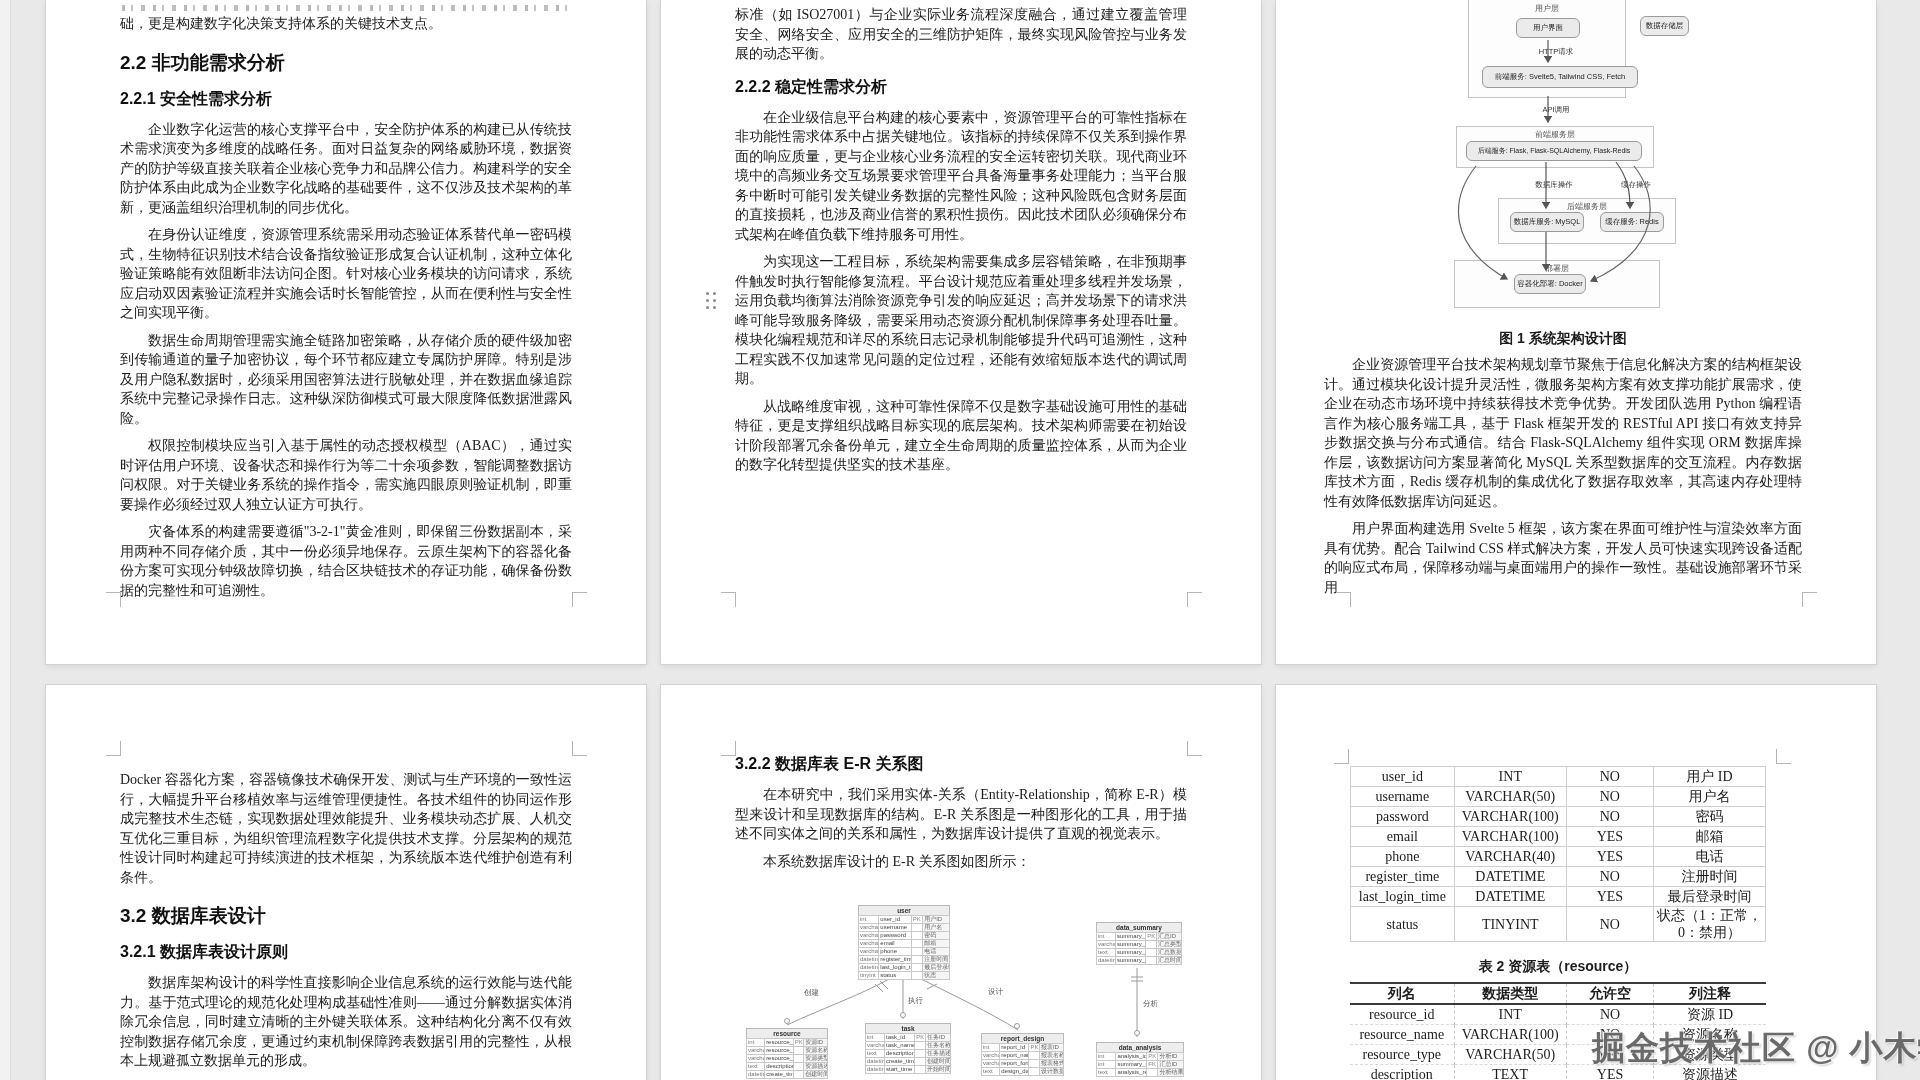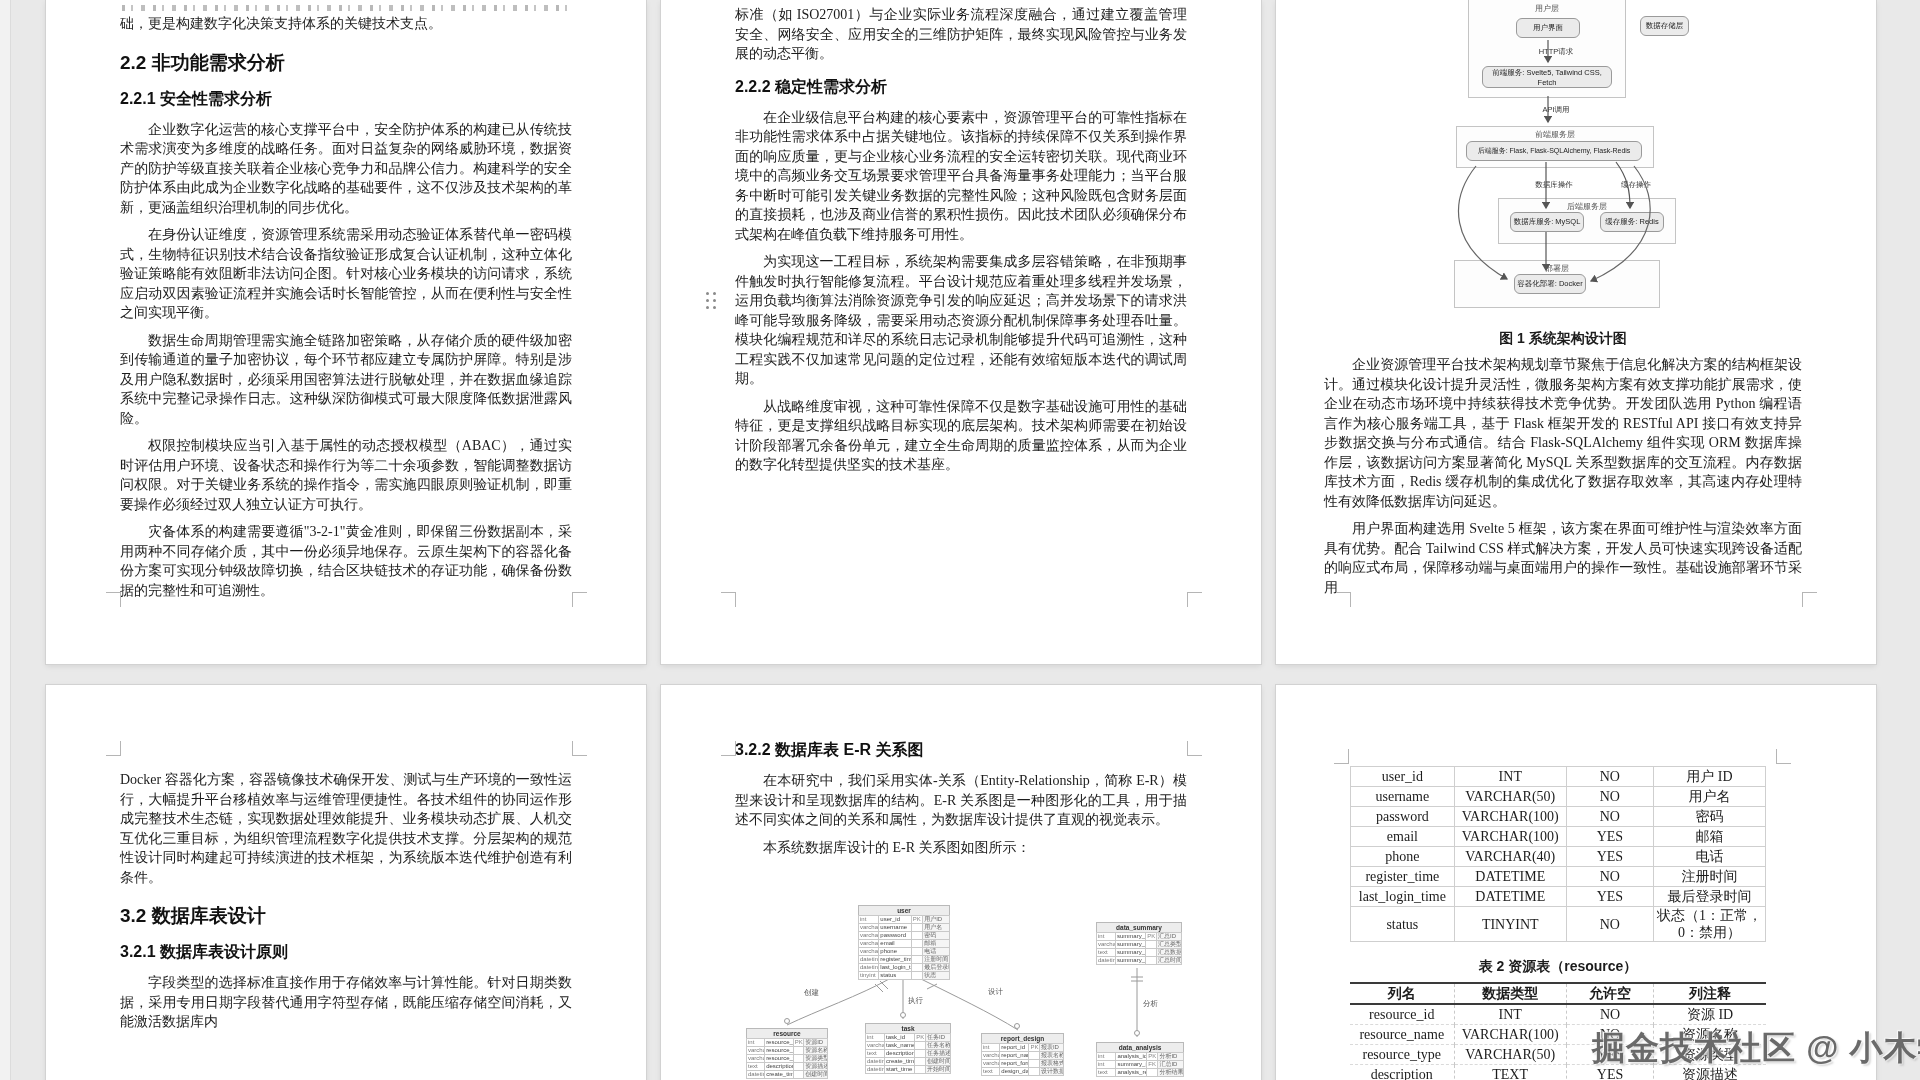--- a/index.html
+++ b/index.html
@@ -99,21 +99,21 @@
   </div>
 
   <div class="page row1 pg3">
     <div class="arch">
 
       <div class="box" style="left:192px;top:-12px;width:156px;height:108px;">
         <div class="lbl" style="top:14px;">用户层</div>
       </div>
       <div class="node" style="left:240px;top:18px;width:64px;height:20px;">用户界面</div>
       <div class="node" style="left:364px;top:16px;width:49px;height:20px;">数据存储层</div>
-      <div class="node" style="left:206px;top:66px;width:130px;height:22px;">前端服务: Svelte5, Tailwind CSS, Fetch</div>
+      <div class="node" style="left:206px;top:66px;width:156px;height:22px;">前端服务: Svelte5, Tailwind CSS, Fetch</div>
 
       <div class="box" style="left:180px;top:126px;width:196px;height:40px;">
         <div class="lbl">前端服务层</div>
       </div>
       <div class="node" style="left:190px;top:141px;width:176px;height:20px;font-size:7px;">后端服务: Flask, Flask-SQLAlchemy, Flask-Redis</div>
 
       <div class="box" style="left:222px;top:198px;width:176px;height:44px;">
         <div class="lbl">后端服务层</div>
       </div>
       <div class="node" style="left:234px;top:212px;width:74px;height:20px;">数据库服务: MySQL</div>
@@ -152,28 +152,29 @@
     </div>
     <div class="mark bl"></div>
     <div class="mark br"></div>
   </div>
 
   <div class="page row2 pg1">
     <div class="content" style="padding-top:85px;">
       <p class="body noindent">Docker 容器化方案，容器镜像技术确保开发、测试与生产环境的一致性运行，大幅提升平台移植效率与运维管理便捷性。各技术组件的协同运作形成完整技术生态链，实现数据处理效能提升、业务模块动态扩展、人机交互优化三重目标，为组织管理流程数字化提供技术支撑。分层架构的规范性设计同时构建起可持续演进的技术框架，为系统版本迭代维护创造有利条件。</p>
       <div class="h2">3.2 数据库表设计</div>
       <div class="h3">3.2.1 数据库表设计原则</div>
+      <p class="body">数据库架构设计的科学性直接影响企业信息系统的运行效能与迭代能力。基于范式理论的规范化处理构成基础性准则——通过分解数据实体消除冗余信息，同时建立清晰的主外键关联体系。这种结构化分离不仅有效控制数据存储冗余度，更通过约束机制保障跨表数据引用的完整性，从根本上规避孤立数据单元的形成。</p>
       <p class="body">字段类型的选择标准直接作用于存储效率与计算性能。针对日期类数据，采用专用日期字段替代通用字符型存储，既能压缩存储空间消耗，又能激活数据库内</p>
     </div>
     <div class="mark tl"></div>
     <div class="mark tr"></div>
   </div>
 
   <div class="page row2 pg2">
-    <div class="content" style="padding-top:42px;">
+    <div class="content" style="padding-top:56px;">
       <div class="h3">3.2.2 数据库表 E-R 关系图</div>
       <p class="body">在本研究中，我们采用实体-关系（Entity-Relationship，简称 E-R）模型来设计和呈现数据库的结构。E-R 关系图是一种图形化的工具，用于描述不同实体之间的关系和属性，为数据库设计提供了直观的视觉表示。</p>
       <p class="body">本系统数据库设计的 E-R 关系图如图所示：</p>
     </div>
 
     <svg class="er-svg" width="600" height="360">
       <path d="M230,93 C200,110 155,126 126,140" fill="none" stroke="#9a9a9a" stroke-width="1"></path>
       <line x1="242" y1="93" x2="242" y2="134" stroke="#9a9a9a" stroke-width="1"></line>
       <path d="M258,93 C292,110 330,128 357,145" fill="none" stroke="#9a9a9a" stroke-width="1"></path>
       <line x1="476" y1="83" x2="476" y2="152" stroke="#9a9a9a" stroke-width="1"></line>

